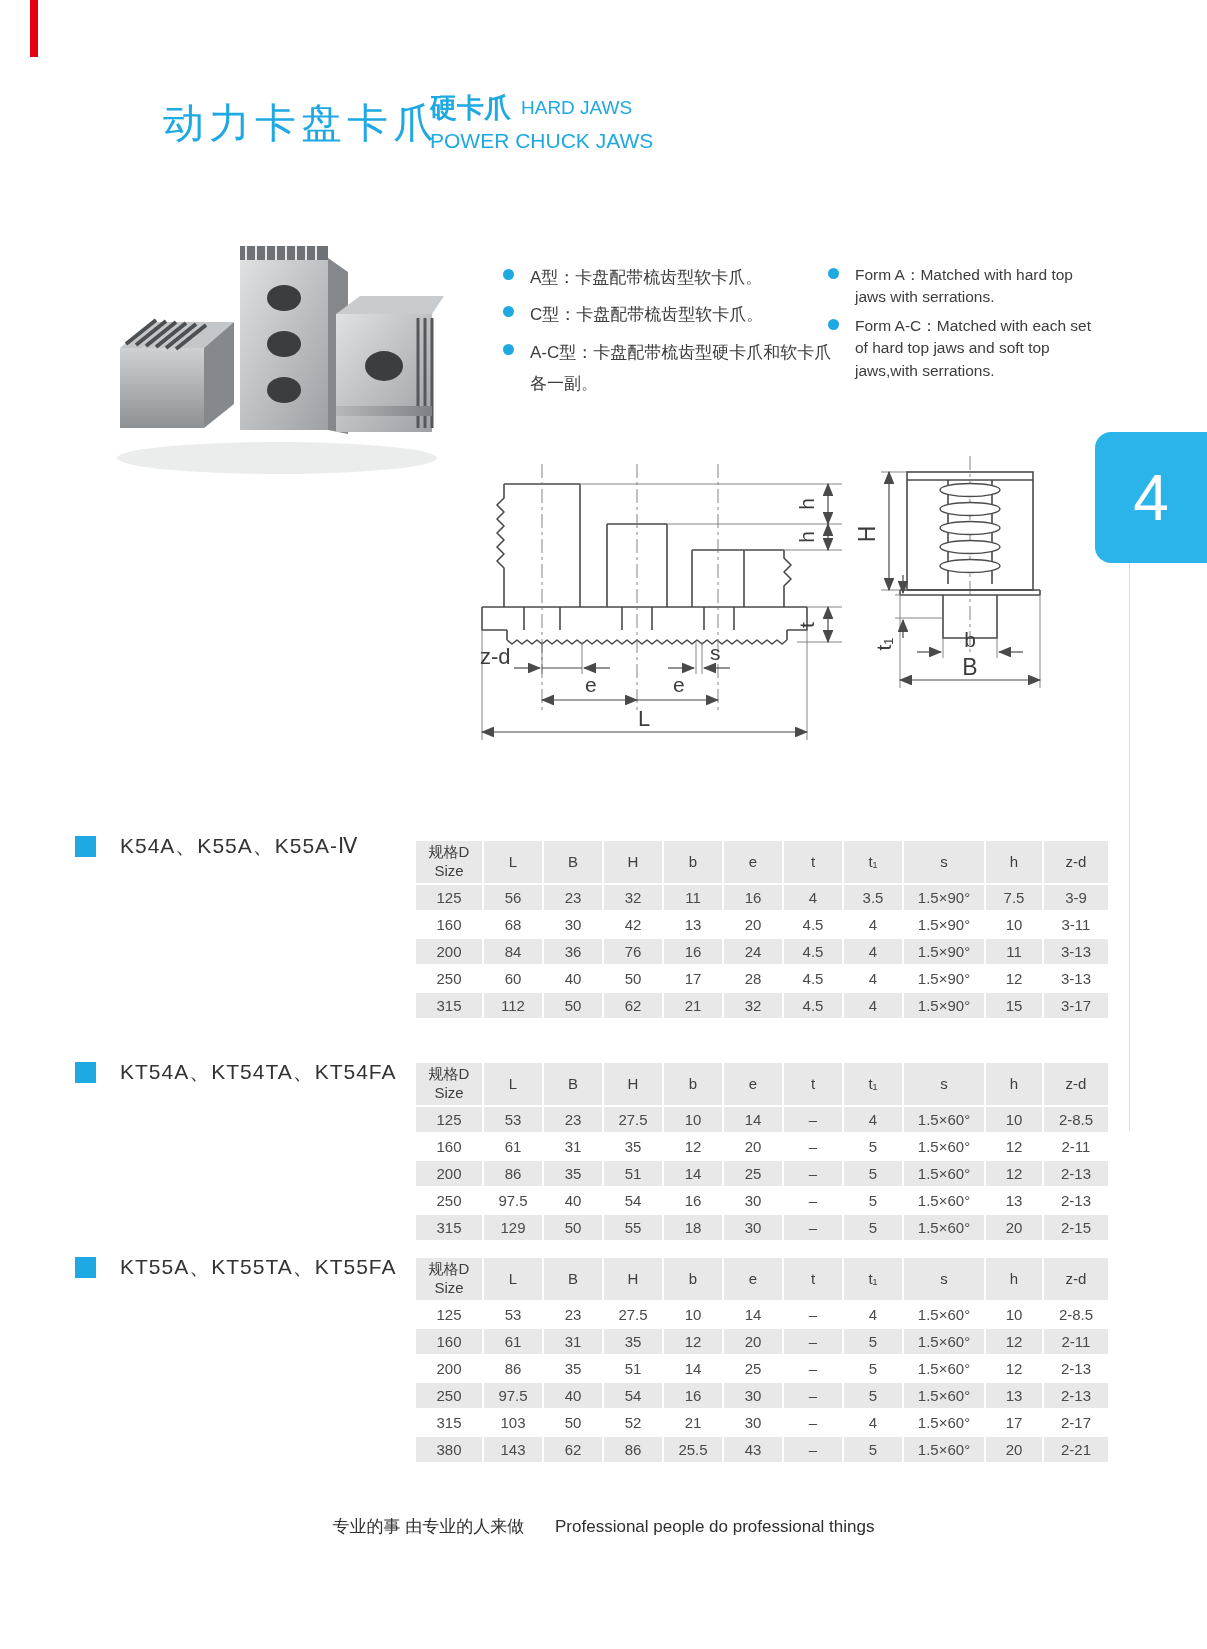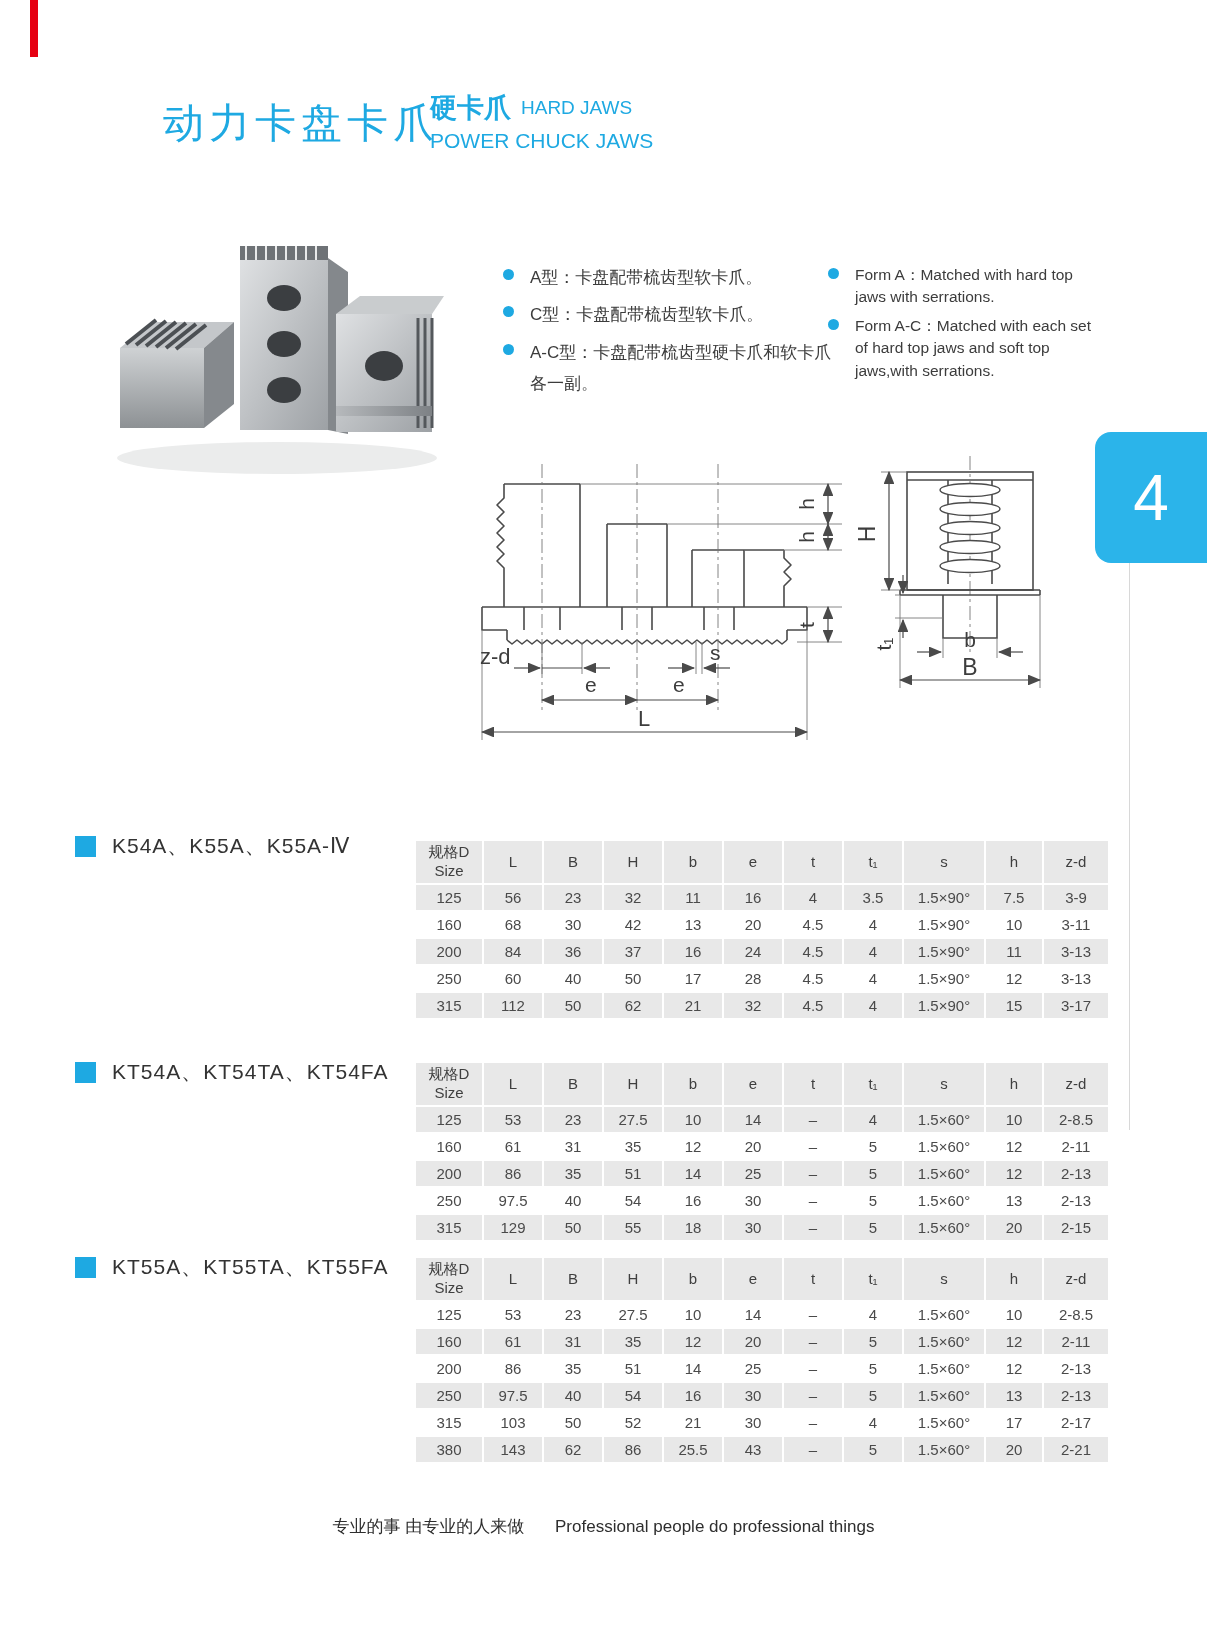--- a/index.html
+++ b/index.html
@@ -28,21 +28,21 @@
   .en-bullets .dot{top:4px;}
   
   .drawing-front{position:absolute;left:452px;top:442px;width:398px;height:312px;}
   .drawing-side{position:absolute;left:845px;top:442px;width:212px;height:272px;}
   
   .side-tab{position:absolute;right:0;top:432px;width:112px;height:131px;background:var(--tab);
     border-radius:16px 0 0 16px;display:flex;align-items:center;justify-content:center;
     color:#fff;font-size:64px;font-weight:400;}
   .v-line{position:absolute;left:1129px;top:563px;width:1px;height:567px;background:#d8d8d8;}
   
-  .section{position:absolute;display:flex;align-items:center;gap:16px;}
+  .section{position:absolute;display:flex;align-items:center;gap:24px;}
   .sq{width:21px;height:21px;background:var(--accent);}
   .sec-label{font-size:21px;color:#333;letter-spacing:1px;}
   .sec1{left:75px;top:832px;}
   .sec2{left:75px;top:1058px;}
   .sec3{left:75px;top:1253px;}
   table.spec{position:absolute;left:414px;width:672px;border-collapse:separate;border-spacing:2px;table-layout:fixed;}
   .t1{top:839px;} .t2{top:1061px;} .t3{top:1256px;}
   table.spec th{background:var(--rowgray);font-weight:normal;font-size:15px;color:#3f3f3f;
     height:42px;white-space:pre-line;line-height:1.25;padding:0 1px;}
   table.spec td{font-size:15px;color:#4a4a4a;text-align:center;height:23px;padding:1px 0;}
@@ -312,21 +312,21 @@
           <td>4.5</td>
           <td>4</td>
           <td>1.5×90°</td>
           <td>10</td>
           <td>3-11</td>
         </tr>
         <tr class="gray">
           <td>200</td>
           <td>84</td>
           <td>36</td>
-          <td>37</td>
+          <td>76</td>
           <td>16</td>
           <td>24</td>
           <td>4.5</td>
           <td>4</td>
           <td>1.5×90°</td>
           <td>11</td>
           <td>3-13</td>
         </tr>
         <tr class="white">
           <td>250</td>

